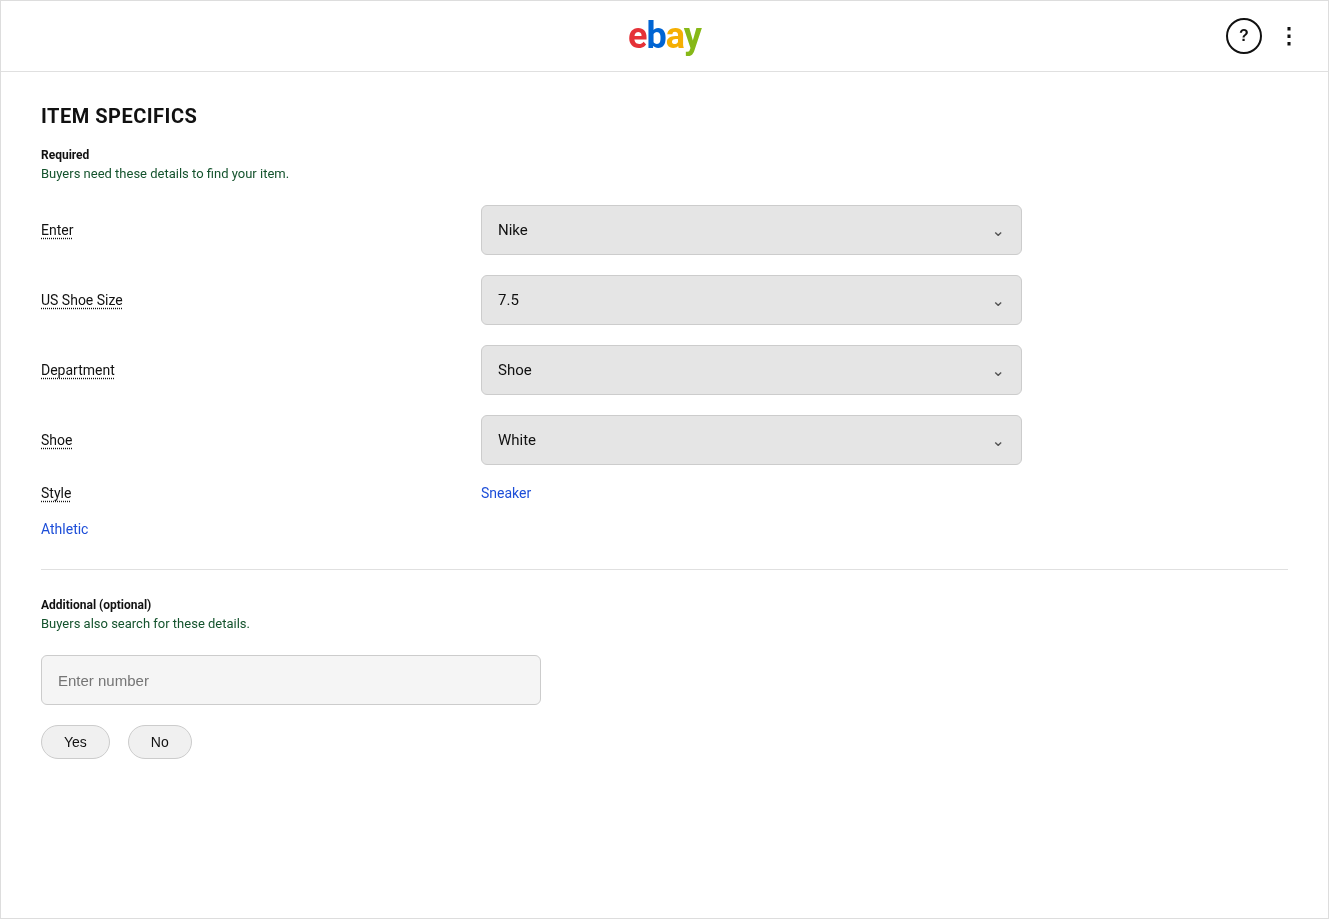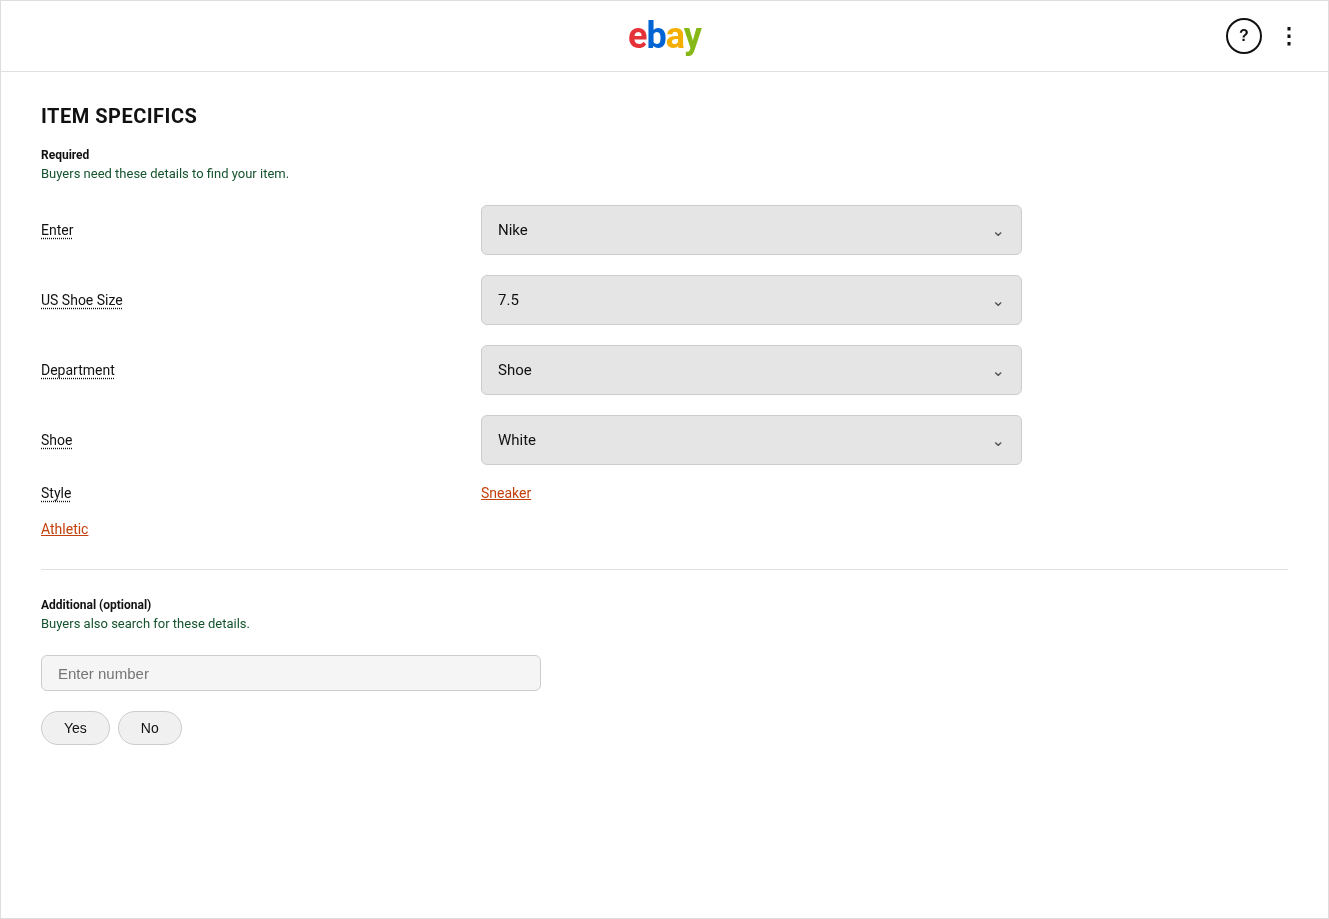--- a/index.html
+++ b/index.html
@@ -127,22 +127,21 @@
       cursor: default;
       flex-shrink: 0;
     }
 
     .field-label.no-underline {
       text-decoration: none;
     }
 
     .field-value {
       font-size: 14px;
-      color: #c2410c;
-      text-decoration: underline;
+      color: #1d4ed8;
     }
 
     .dropdown-select {
       width: 541px;
       height: 50px;
       border: 1.5px solid #ccc;
       border-radius: 6px;
       background: #e5e5e5;
       padding: 0 16px;
       font-size: 15px;
@@ -154,33 +153,33 @@
       user-select: none;
     }
 
     .dropdown-chevron {
       font-size: 16px;
       color: #555;
     }
 
     .text-input {
       width: 500px;
-      height: 36px;
+      height: 50px;
       border: 1.5px solid #ccc;
       border-radius: 6px;
       background: #f5f5f5;
       padding: 0 16px;
       font-size: 15px;
       color: #999;
       outline: none;
     }
 
     .toggle-group {
       display: flex;
-      gap: 8px;
+      gap: 18px;
     }
 
     .toggle-btn {
       padding: 8px 22px;
       border-radius: 50px;
       border: 1.5px solid #ccc;
       background: #f0f0f0;
       font-size: 14px;
       color: #111;
       cursor: pointer;

